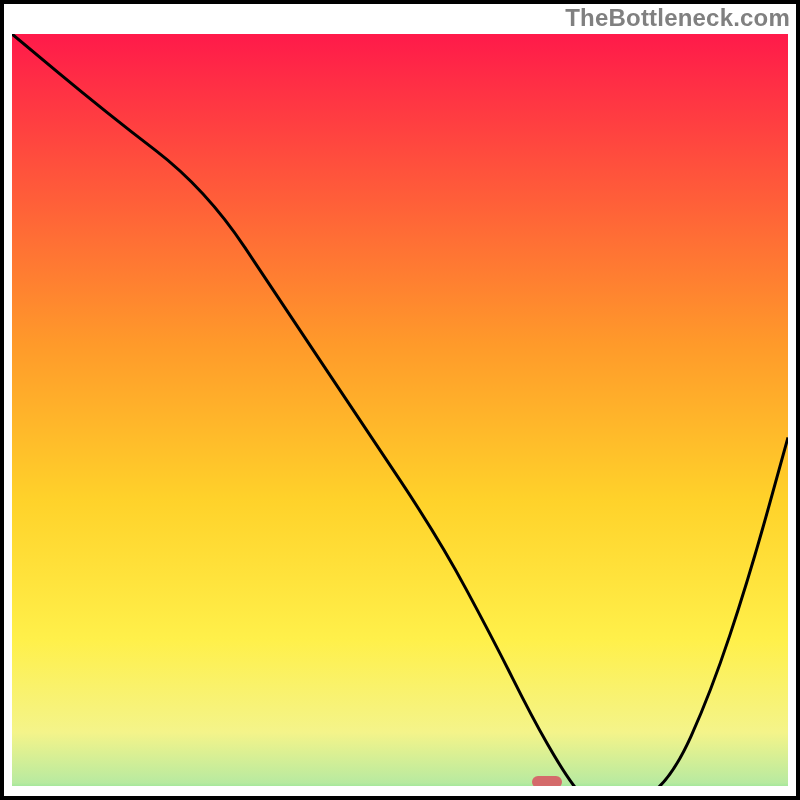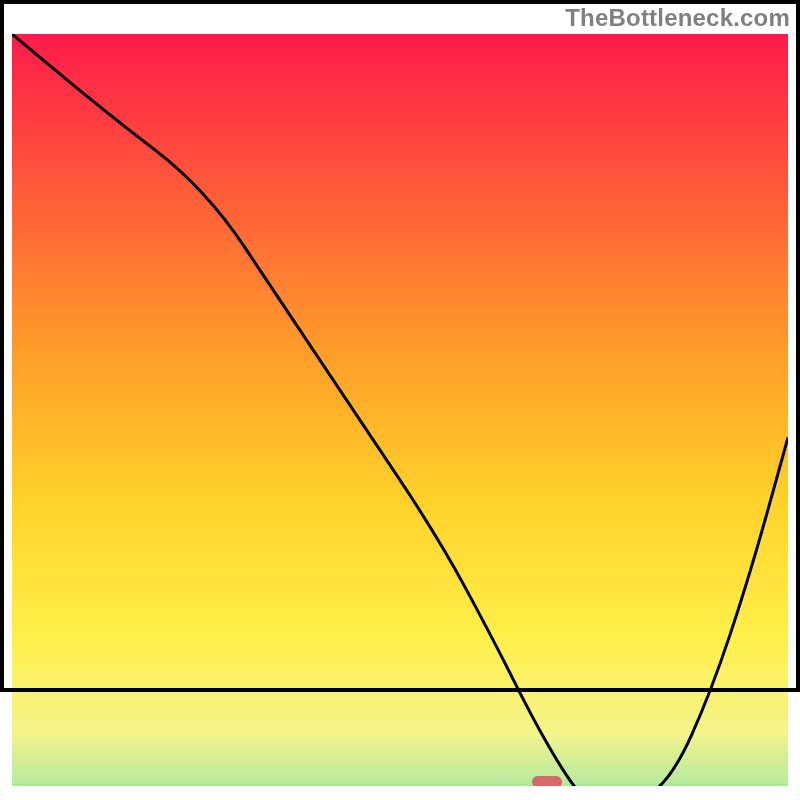--- a/index.html
+++ b/index.html
@@ -7,21 +7,21 @@
     padding: 0;
     width: 800px;
     height: 800px;
     background: #ffffff;
     font-family: Arial, Helvetica, sans-serif;
     overflow: hidden;
   }
   .stage {
     position: relative;
     width: 800px;
-    height: 692px;
+    height: 800px;
   }
   .watermark {
     position: absolute;
     top: 4px;
     right: 10px;
     font-size: 24px;
     font-weight: 600;
     color: #808080;
     letter-spacing: 0.2px;
     z-index: 10;

